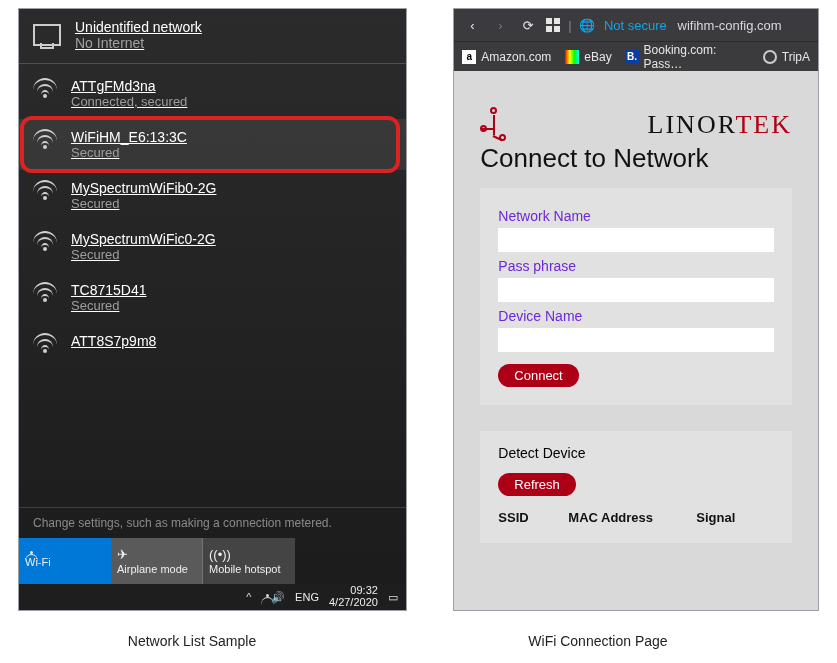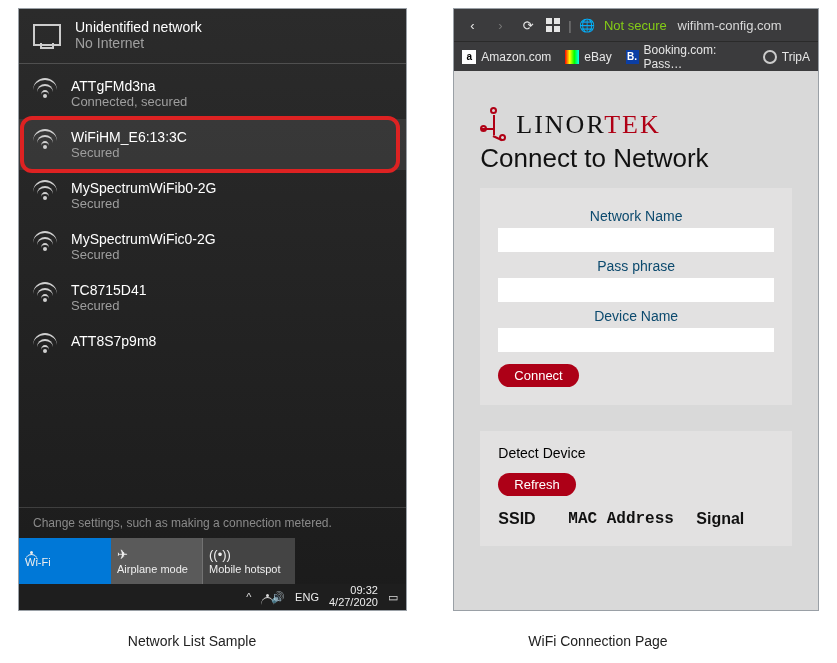--- a/index.html
+++ b/index.html
@@ -18,20 +18,21 @@
   }
   
   .left {
     width: 396px;
     height: 603px;
     background: linear-gradient(#2b2b2b, #1b1b1b);
     color: #fff;
     border: 1px solid #9aa0a6;
     position: relative;
     font-size: 14px;
+    text-decoration: underline;
   }
   .hdr {
     display: flex;
     align-items: center;
     padding: 10px 14px 12px 14px;
     border-bottom: 1px solid rgba(255,255,255,0.18);
     gap: 14px;
   }
   .mon-icon {
     width: 28px; height: 22px; border: 2px solid #ccc; position: relative;
@@ -96,62 +97,62 @@
   }
   .toolbar {
     height:32px; background:#3b3b3d; display:flex; align-items:center;
     gap:8px; padding:0 8px; color:#e6e6e6; font-size:13px;
   }
   .toolbar .btn { width:20px;text-align:center; }
   .toolbar .four { display:grid; grid-template-columns:6px 6px; grid-template-rows:6px 6px; gap:2px;}
   .toolbar .four span{background:#e6e6e6;}
   .toolbar .sep{color:#888;}
   .addr { color:#d8d8d8; white-space:nowrap; }
-  .addr .g{color:#84cc16;}
+  .addr .g{color:#0ea5e9;}
   .bmbar {
     height:30px; background:#3b3b3d; display:flex; align-items:center;
     gap:14px; padding:0 8px; color:#e6e6e6; font-size:12px;
     border-top:1px solid #2a2a2a;
   }
   .fav { display:flex; align-items:center; gap:5px; }
   .box { width:14px; height:14px; display:flex;align-items:center;justify-content:center;font-size:10px;font-weight:bold;}
   .box.a{background:#fff;color:#000;}
   .box.e{background:linear-gradient(90deg,#f00,#ff0,#0f0,#0ff);}
   .box.b{background:#0b3ea4;color:#fff;}
   .tripc{width:14px;height:14px;border-radius:50%;border:2px solid #ccc;}
   .content { padding: 20px 26px; }
-  .logo { display:flex; align-items:center; gap:8px; margin-top:16px;}
+  .logo { display:flex; align-items:center; gap:8px; margin-top:16px;justify-content:space-between;}
   .logo-icon { position:relative; width:28px; height:36px;}
   .logo-icon .c{width:7px;height:7px;border:2px solid #b00015;border-radius:50%;position:absolute;}
   .logo-icon .c1{top:0;left:10px;}
   .logo-icon .c2{top:18px;left:0;}
   .logo-icon .c3{top:27px;left:19px;}
   .logo-icon .l{position:absolute;background:#b00015;}
   .logo-icon .lv{width:2px;height:20px;top:8px;left:13px;}
   .logo-icon .lh1{width:13px;height:2px;top:21px;left:2px;}
   .logo-icon .lh2{width:10px;height:2px;top:28px;left:13px;transform:rotate(25deg);transform-origin:left;}
   .brand { font-family: Georgia, 'Times New Roman', serif; font-size:26px; letter-spacing:2px; color:#111;}
   .brand .r{color:#b00015;}
   .tagline { font-size:26px; color:#111; margin-top:0px;}
   .card {
     background:#e2e1e1; margin-top:14px; padding:14px 18px 18px 18px;
   }
-  .field-label { color:#0c4a6e; margin-top:6px;text-align:center; }
+  .field-label { color:#6d28d9; margin-top:6px; }
   .input {
     width:100%; height:24px; background:#fff; border:none; margin-top:4px;
   }
   .pill {
     display:inline-block; background:#ad0017; color:#fff;
     border-radius:14px; padding:4px 16px; font-size:13px; margin-top:12px;
     cursor:pointer;
   }
   .card2 { margin-top:26px; }
-  .tblhdr { display:flex; font-size:16px; font-weight:bold; color:#111; margin-top:14px; gap:18px;}
+  .tblhdr { display:flex; font-size:13px; font-weight:bold; color:#111; margin-top:14px; gap:18px;}
   .tblhdr span:nth-child(1){width:52px;}
-  .tblhdr span:nth-child(2){width:110px;font-family:Liberation Mono, monospace;}
+  .tblhdr span:nth-child(2){width:110px;}
   .tblhdr span:nth-child(3){width:60px;}
 
   .caption {
     position:absolute; text-align:center; font-size:14px; color:#222;
     bottom:14px; width:348px;
   }
   .cap1{ left:18px; }
   .cap2{ left:412px; width:372px;}
 </style>
 </head>

